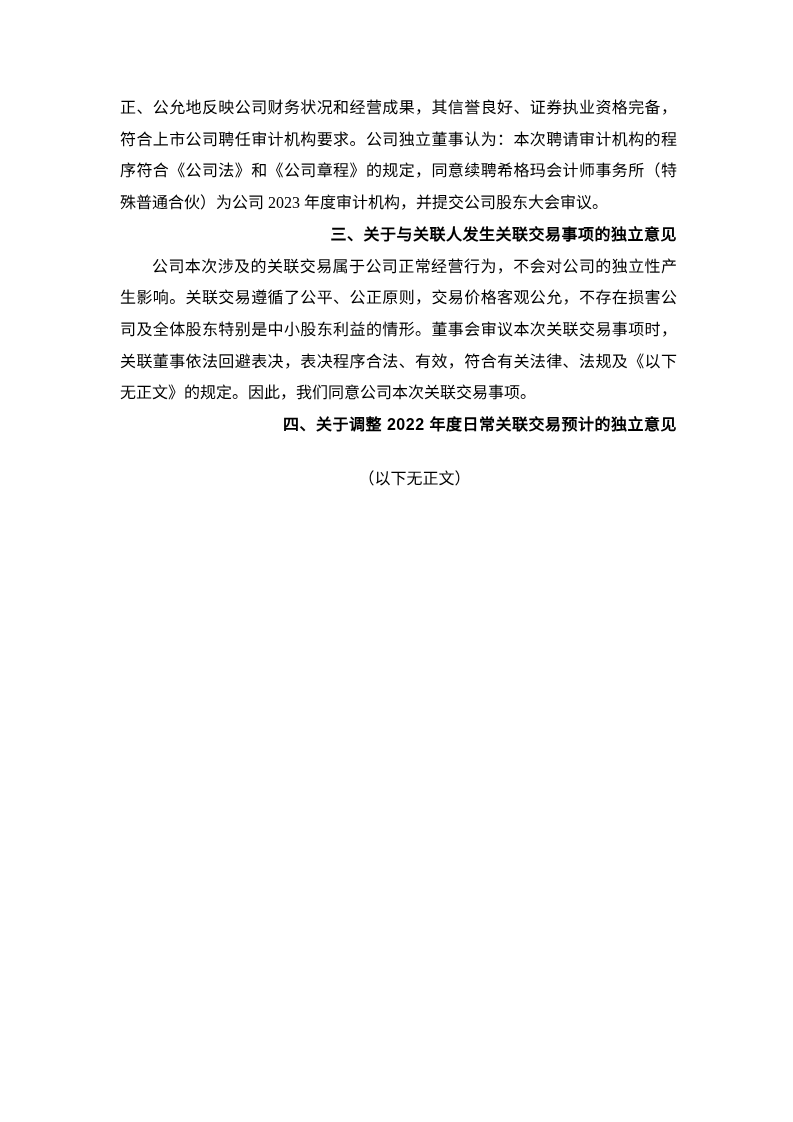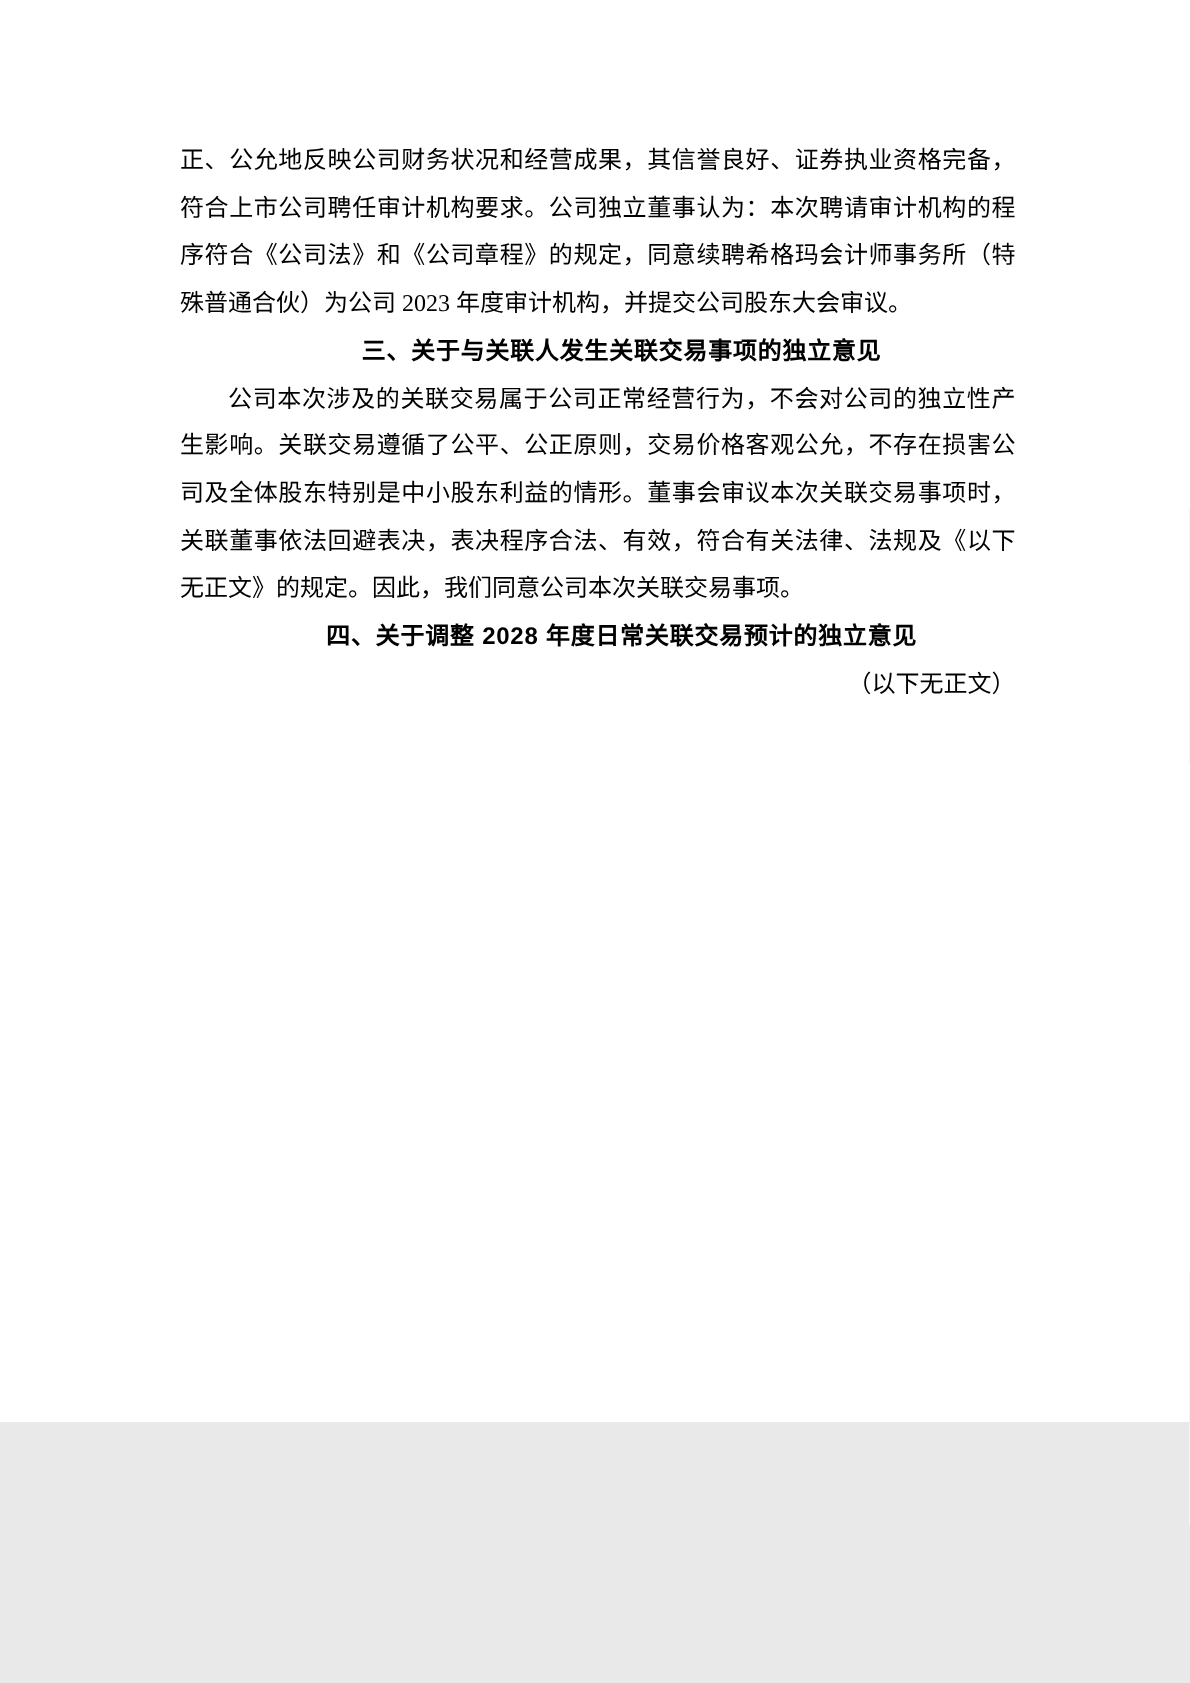--- a/index.html
+++ b/index.html
@@ -3,21 +3,21 @@
 <meta charset="utf-8">
 <style>
   html, body {
     margin: 0;
     padding: 0;
     background: #e9e9e9;
   }
   .page {
     position: relative;
     width: 793px;
-    height: 948px;
+    height: 1122px;
     margin: 0 auto;
     background: #ffffff;
     overflow: hidden;
     box-sizing: border-box;
   }
   .content {
     position: absolute;
     top: 92px;
     left: 120px;
     width: 557px;
@@ -33,32 +33,33 @@
     text-justify: inter-character;
     word-break: break-all;
   }
   p.body-indent {
     text-indent: 2em;
   }
   p.heading {
     font-family: "Liberation Sans", "DejaVu Sans", sans-serif;
     font-weight: bold;
     text-indent: 2em;
-    text-align: center;
+    text-align: right;
     letter-spacing: 0.5px;
   }
   p.closing {
     text-indent: 2em;
-    text-align: right;
+    text-align: center;
+    margin-top: 22px;
   }
 </style>
 </head>
 <body>
 
 <div class="page">
   <div class="content">
     <p class="body-text">正、公允地反映公司财务状况和经营成果，其信誉良好、证券执业资格完备，符合上市公司聘任审计机构要求。公司独立董事认为：本次聘请审计机构的程序符合《公司法》和《公司章程》的规定，同意续聘希格玛会计师事务所（特殊普通合伙）为公司 2023 年度审计机构，并提交公司股东大会审议。</p>
     <p class="heading">三、关于与关联人发生关联交易事项的独立意见</p>
     <p class="body-indent">公司本次涉及的关联交易属于公司正常经营行为，不会对公司的独立性产生影响。关联交易遵循了公平、公正原则，交易价格客观公允，不存在损害公司及全体股东特别是中小股东利益的情形。董事会审议本次关联交易事项时，关联董事依法回避表决，表决程序合法、有效，符合有关法律、法规及《以下无正文》的规定。因此，我们同意公司本次关联交易事项。</p>
-    <p class="heading">四、关于调整 2028 年度日常关联交易预计的独立意见</p>
+    <p class="heading">四、关于调整 2022 年度日常关联交易预计的独立意见</p>
     <p class="closing">（以下无正文）</p>
   </div>
 </div>
 
 </body></html>

